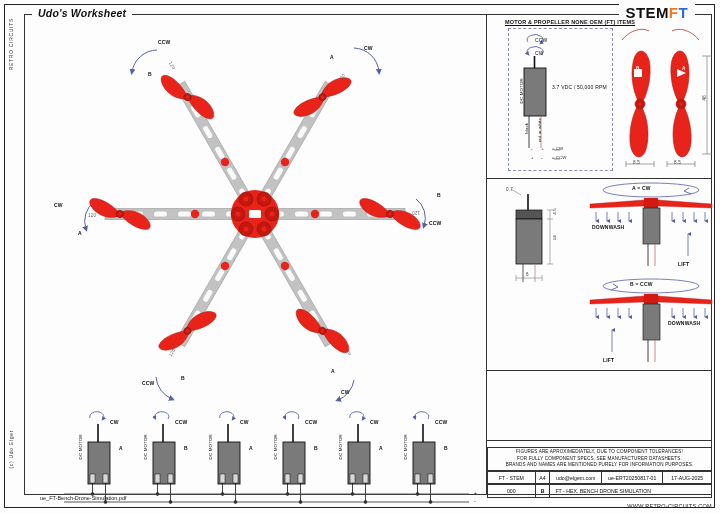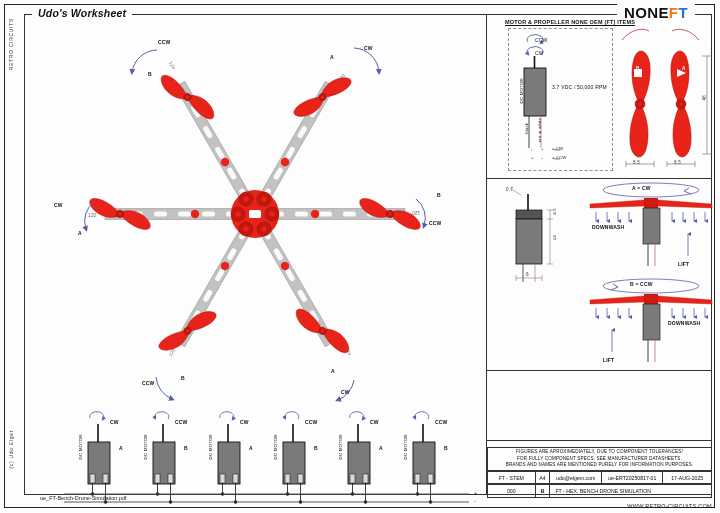--- a/index.html
+++ b/index.html
@@ -43,21 +43,21 @@
 <body>
 
 <div id="sheet">
 
   <div class="frame-outer"></div>
   <div class="frame-inner"></div>
   <div class="vdiv"></div>
 
   <div class="title-tab">Udo's Worksheet</div>
 
-  <div class="logo"><span>NONE</span><span class="f">F</span><span class="t">T</span></div>
+  <div class="logo"><span>STEM</span><span class="f">F</span><span class="t">T</span></div>
 
   <div class="vtext" id="vt-retro">RETRO CIRCUITS</div>
   <div class="vtext" id="vt-copy">(c) Udo Elger</div>
   <div class="filename">ue_FT-Bench-Drone-Simulation.pdf</div>
   <div class="website">WWW.RETRO-CIRCUITS.COM</div>
 
   <svg style="position:absolute;left:24px;top:14px;" width="462" height="400" viewBox="0 0 462 400">
     <defs>
       <g id="armG">
         <rect x="0" y="-5.5" width="150" height="11" fill="#c2c2c2" stroke="#9a9a9a" stroke-width="0.6"></rect>

